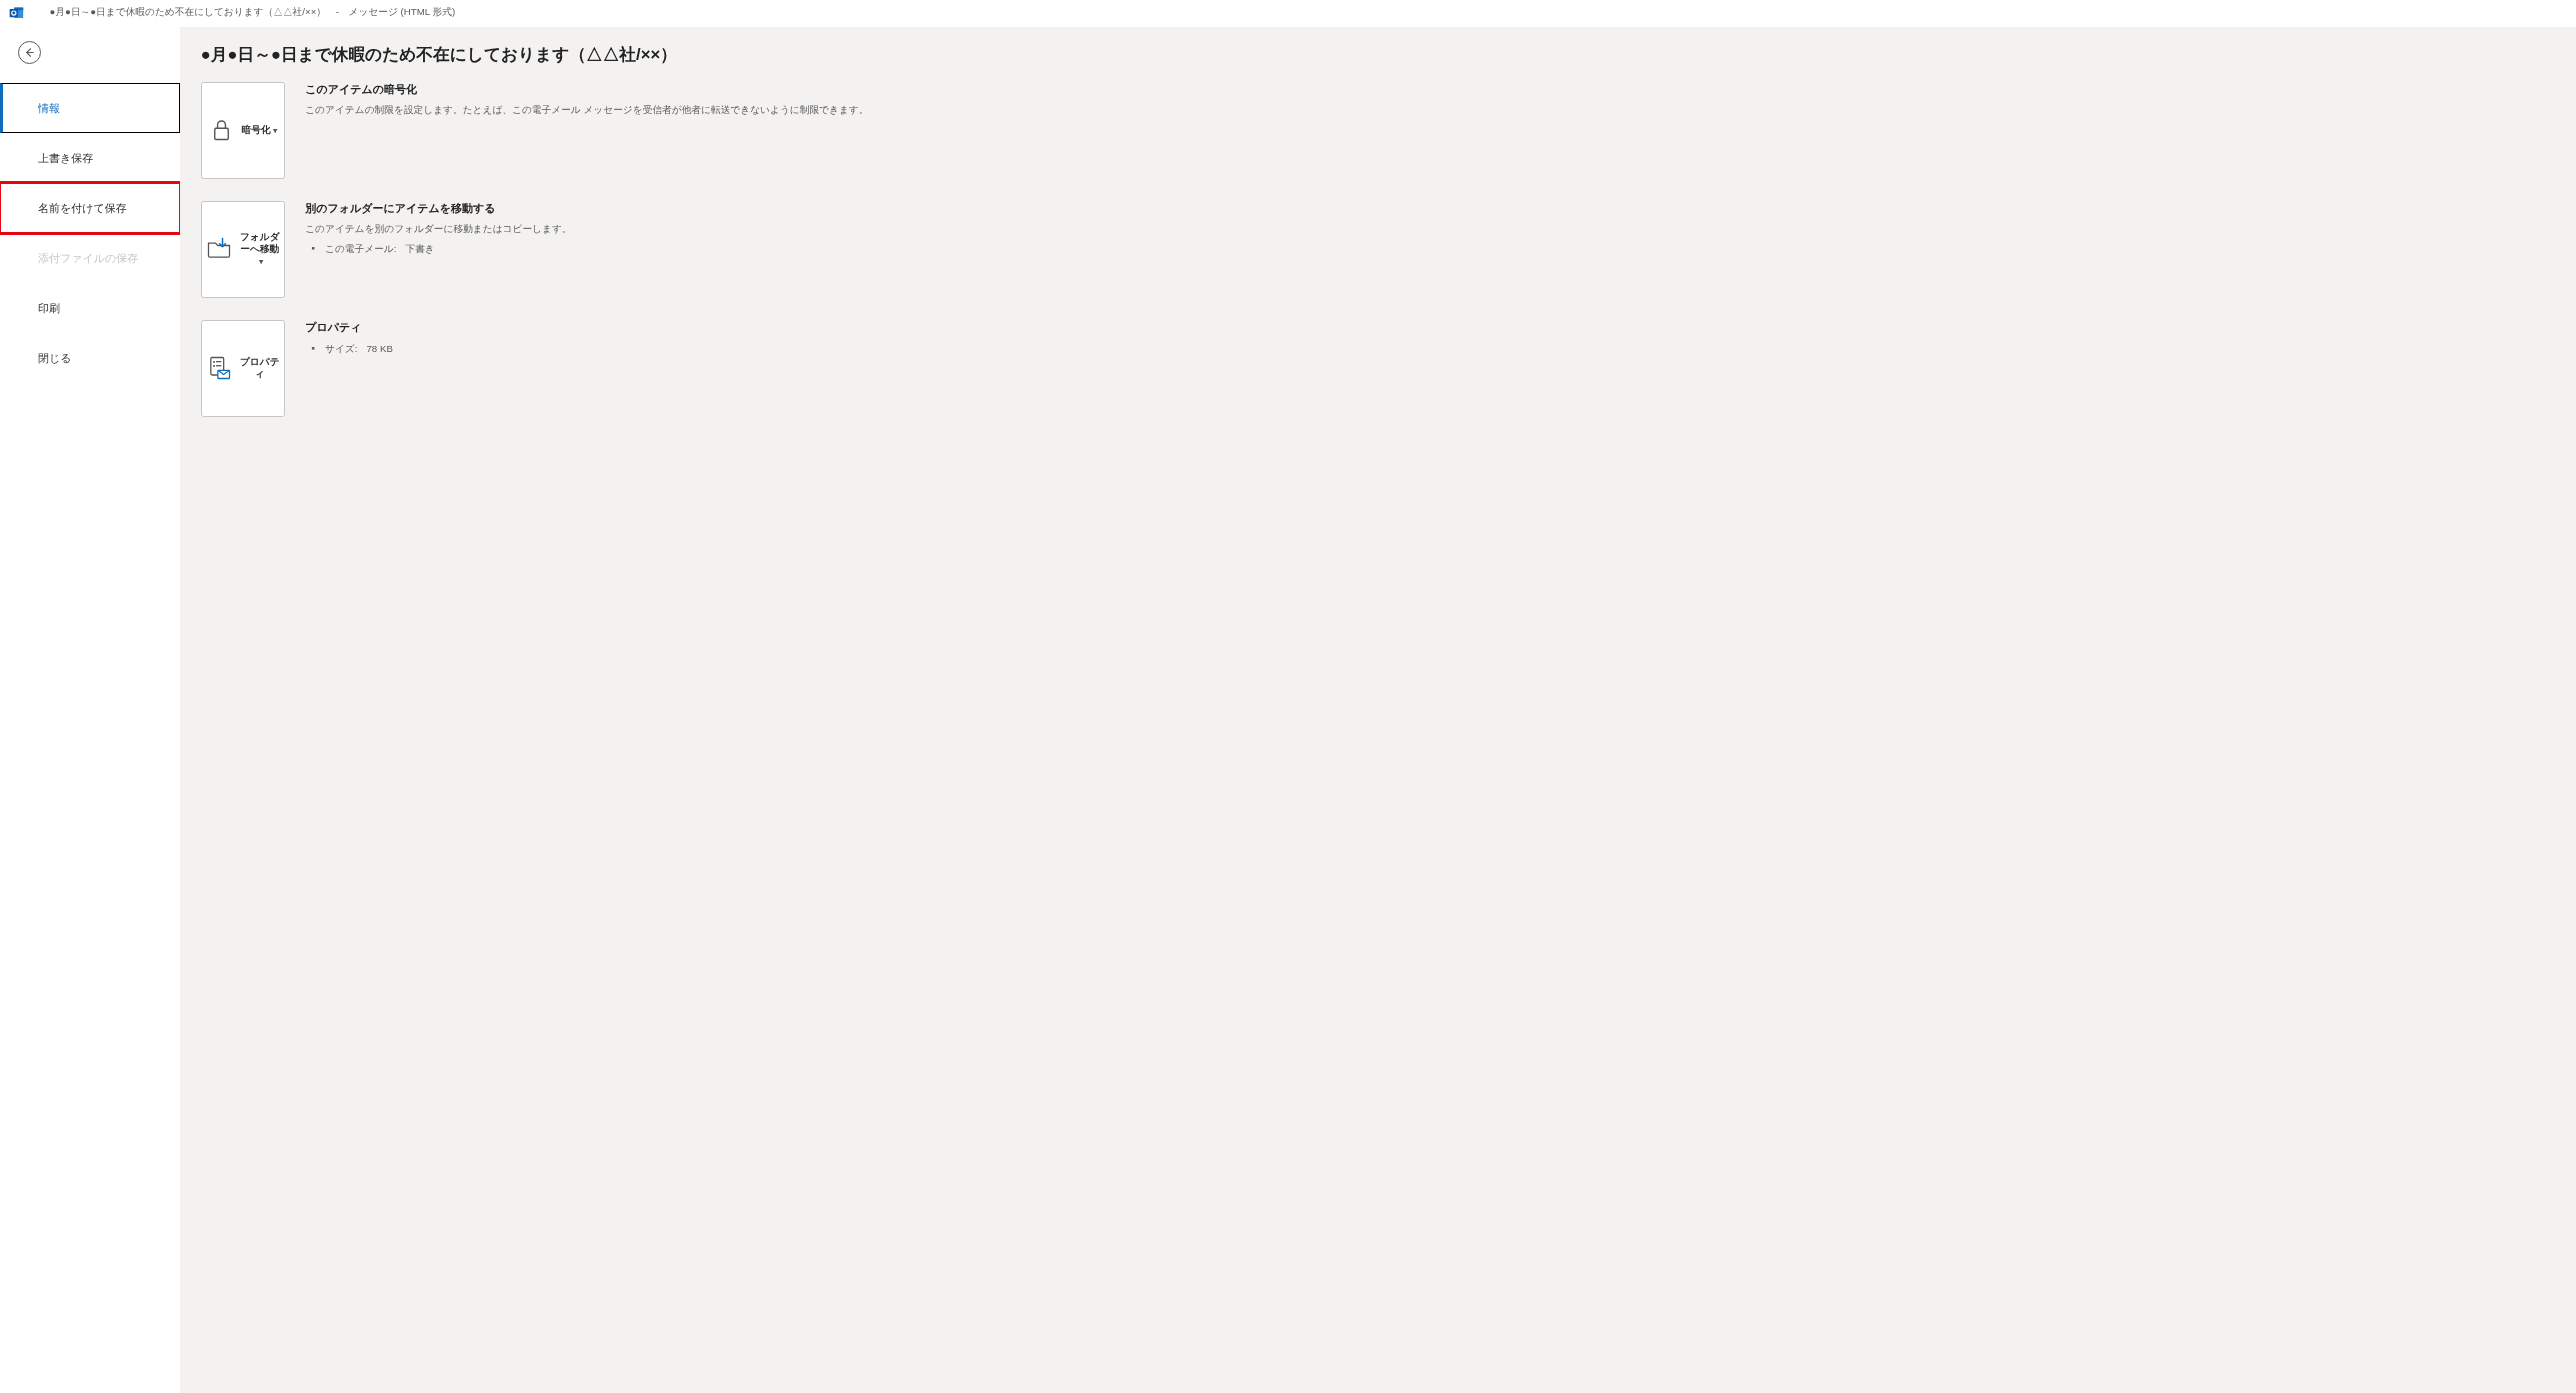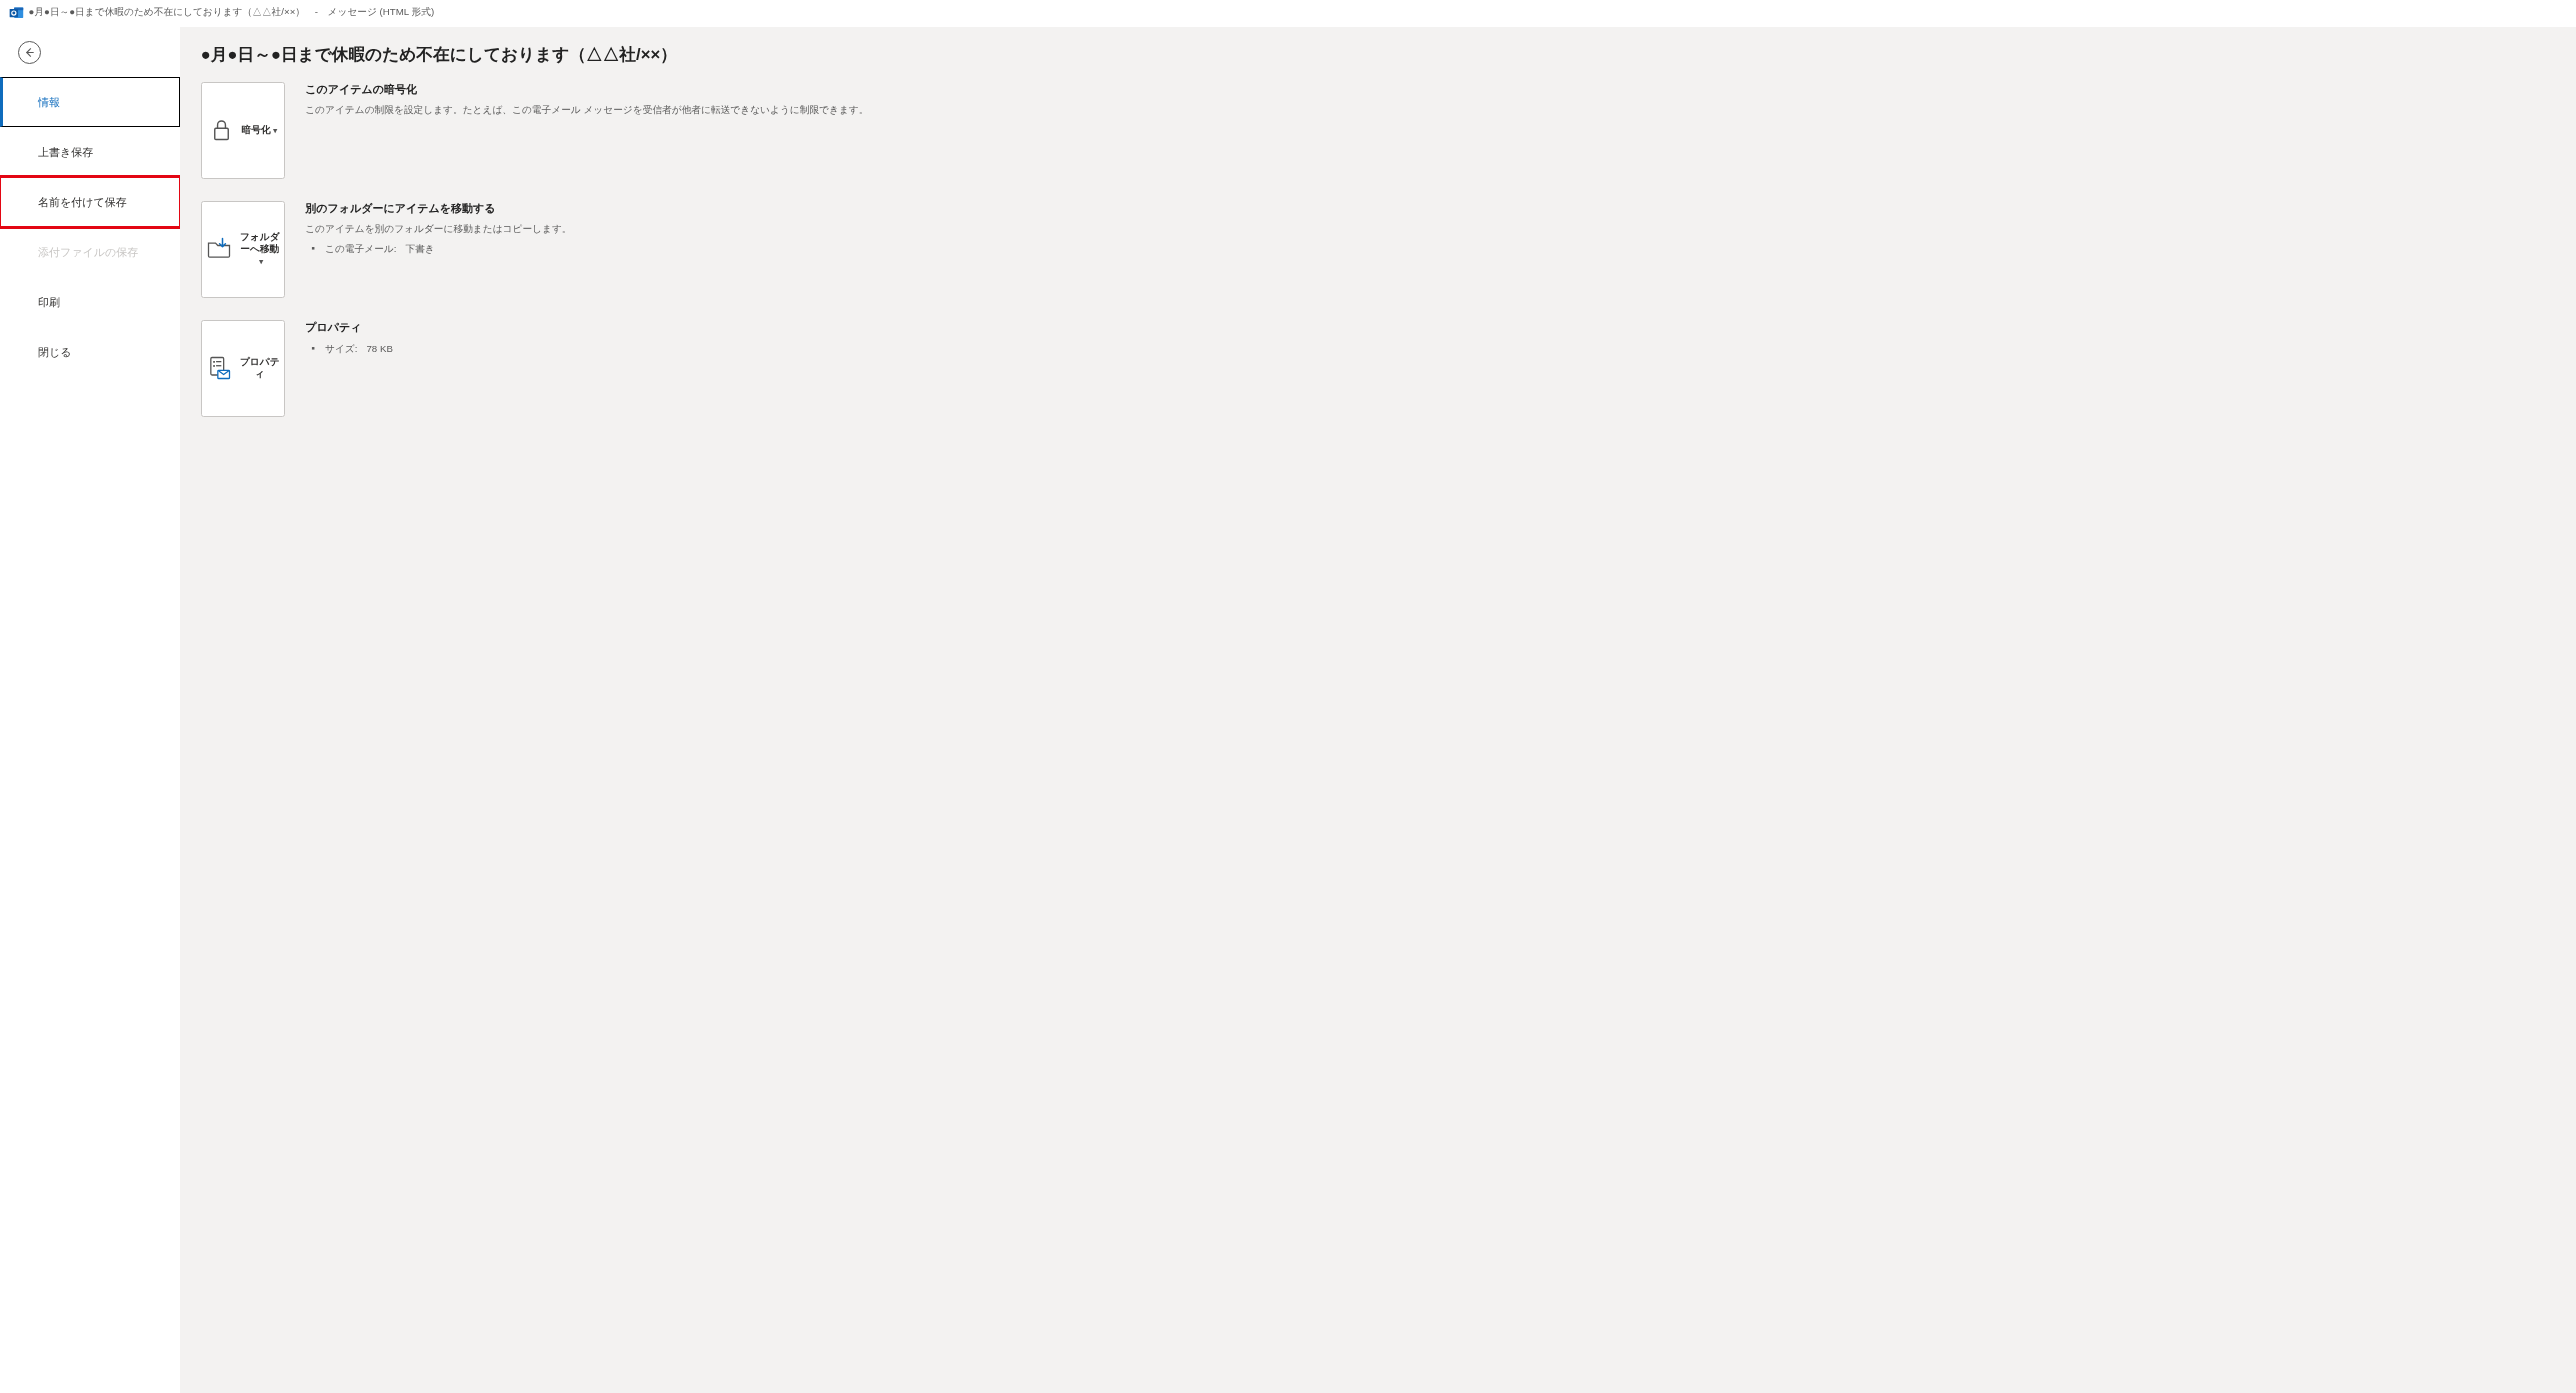--- a/index.html
+++ b/index.html
@@ -8,21 +8,21 @@
       font-family: "Yu Gothic UI", "Meiryo", "Segoe UI", sans-serif;
       background:#ffffff;
       color:#323130;
       font-size:9px;
     }
 
     
     .title-bar {
       display:flex;
       align-items:center;
-      gap:4px;
+      gap:25px;
       padding:5.2px 9px 6.4px 9px;
     }
     .outlook-logo {
       width:15.5px; height:15.5px;
       position:relative;
       flex-shrink:0;
     }
     .outlook-logo svg { display:block; }
     .window-title {
       font-size:9.7px;
@@ -49,21 +49,21 @@
     .back-btn {
       width:23px; height:23px;
       border-radius:50%;
       border:1px solid #5a5a5a;
       background:transparent;
       display:flex; align-items:center; justify-content:center;
       cursor:pointer;
     }
     .back-btn svg { display:block; }
 
-    .side-items { margin-top:9px; }
+    .side-items { margin-top:15px; }
     .side-item {
       display:flex;
       align-items:center;
       min-height:50px;
       padding:6.4px 13px 6.4px 37px;
       font-size:11px;
       color:#323130;
       cursor:pointer;
       border:0.6px solid transparent;
     }

